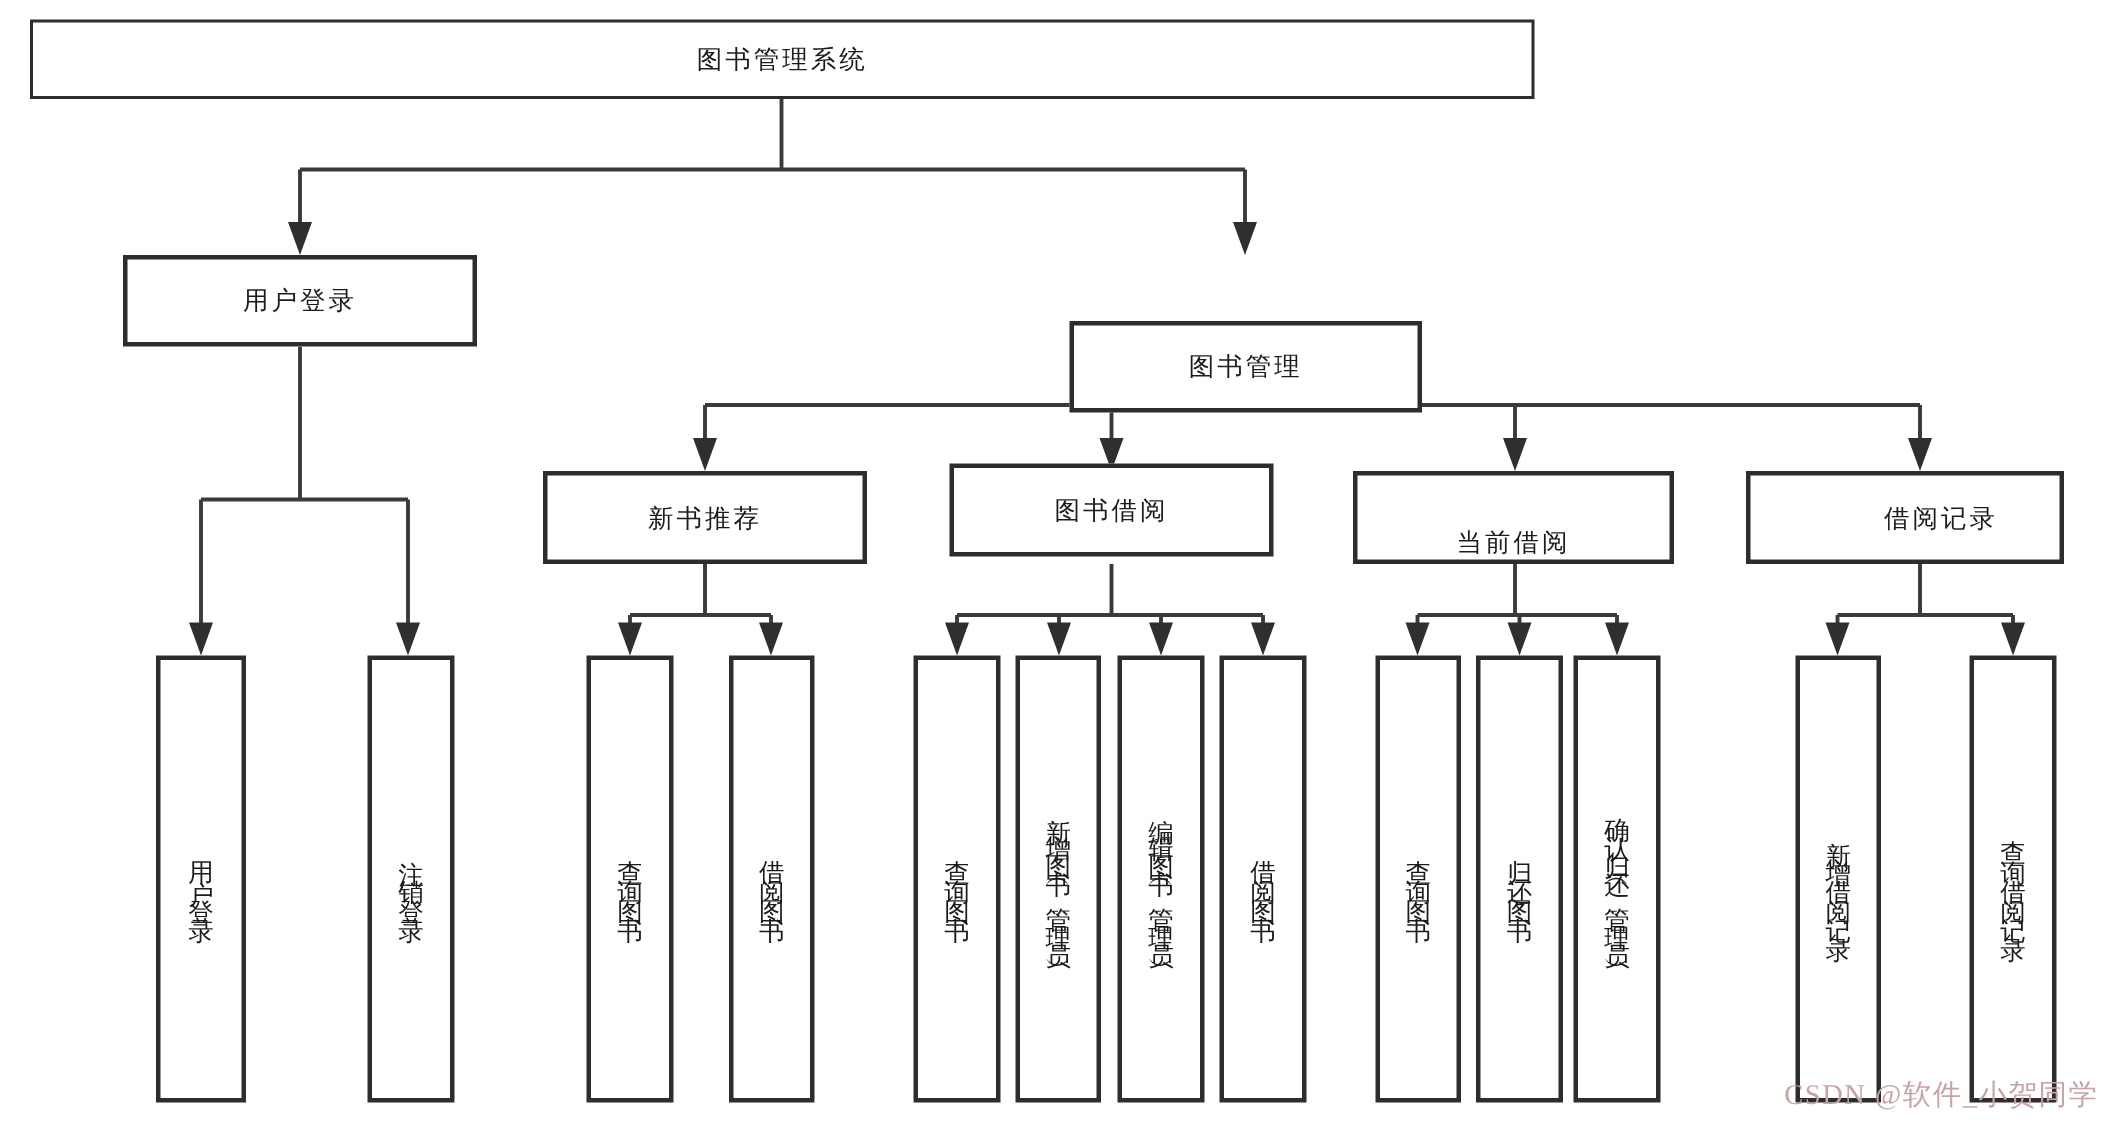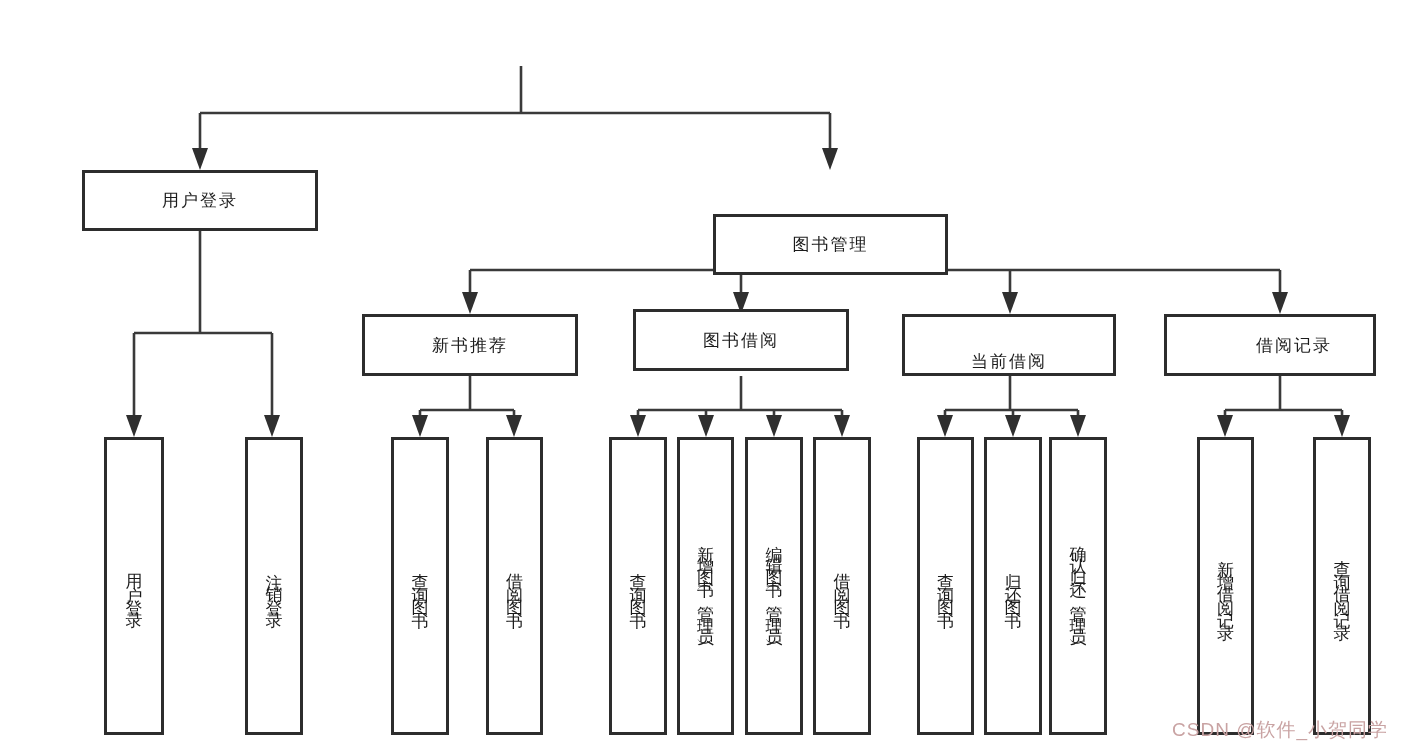--- a/index.html
+++ b/index.html
@@ -35,25 +35,25 @@
     writing-mode:vertical-rl;
     text-orientation:mixed;
     font-size:17px;
     letter-spacing:13px;
     line-height:1;
     color:#1b1b1b;
     white-space:nowrap;
   }
   #watermark{
     position:absolute;
-    right:17px;bottom:4px;
+    right:6px;bottom:4px;
     font-size:19px;
     letter-spacing:1px;
     z-index:3;
-    font-family:Liberation Sans, sans-serif;
+    font-family:Liberation Serif, serif;
   }
 </style>
 </head>
 <body>
 
 <div id="stage">
 
   <svg id="wires" viewBox="0 0 1405 747" xmlns="http://www.w3.org/2000/svg">
     <g stroke="#3a3a3a" stroke-width="2.6" fill="none">
 
@@ -113,20 +113,23 @@
       <path d="M766 415 H782 L774 437 Z"></path>
       <path d="M834 415 H850 L842 437 Z"></path>
       <path d="M937 415 H953 L945 437 Z"></path>
       <path d="M1005 415 H1021 L1013 437 Z"></path>
       <path d="M1070 415 H1086 L1078 437 Z"></path>
       <path d="M1217 415 H1233 L1225 437 Z"></path>
       <path d="M1334 415 H1350 L1342 437 Z"></path>
     </g>
   </svg>
 
+  <div class="node root" style="left:20px;top:13px;width:1003px;height:53px;">
+    <span>图书管理系统</span>
+  </div>
 
   <div class="node" style="left:82px;top:170px;width:236px;height:61px;">
     <span>用户登录</span>
   </div>
   <div class="node" style="left:713px;top:170px;width:235px;height:61px;margin-top:44px;">
     <span>图书管理</span>
   </div>
 
   <div class="node" style="left:362px;top:314px;width:216px;height:62px;align-items:center;">
     <span>新书推荐</span>

